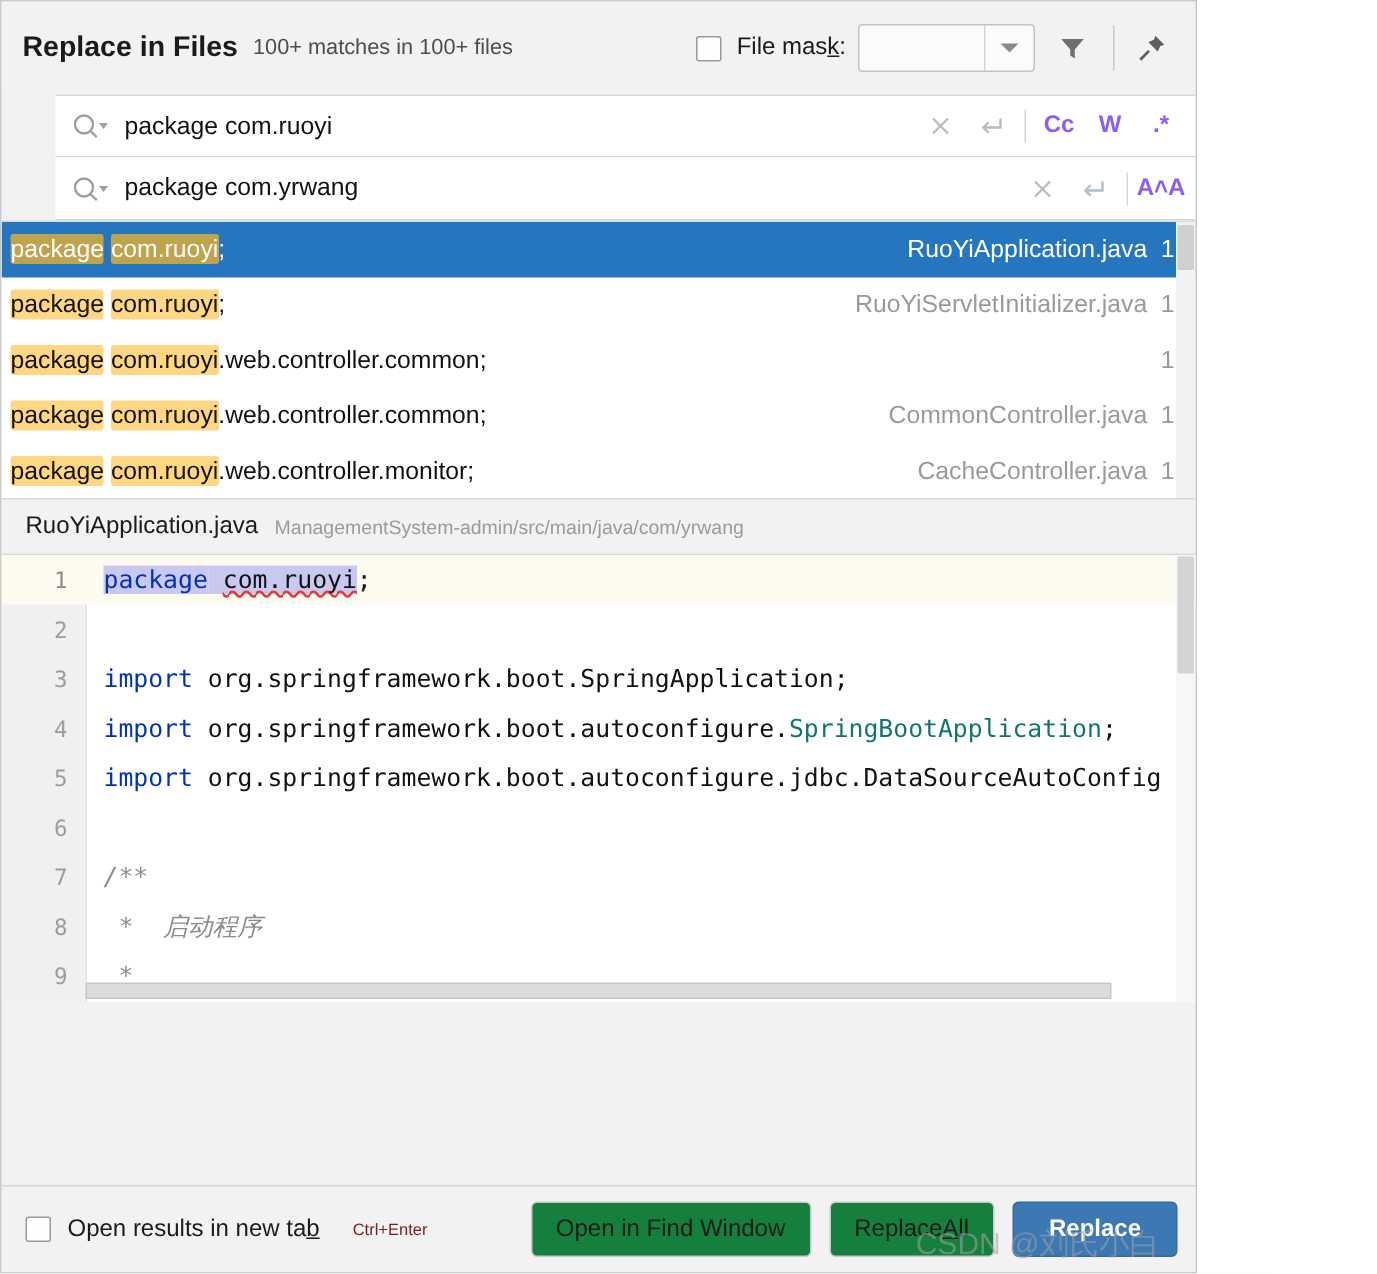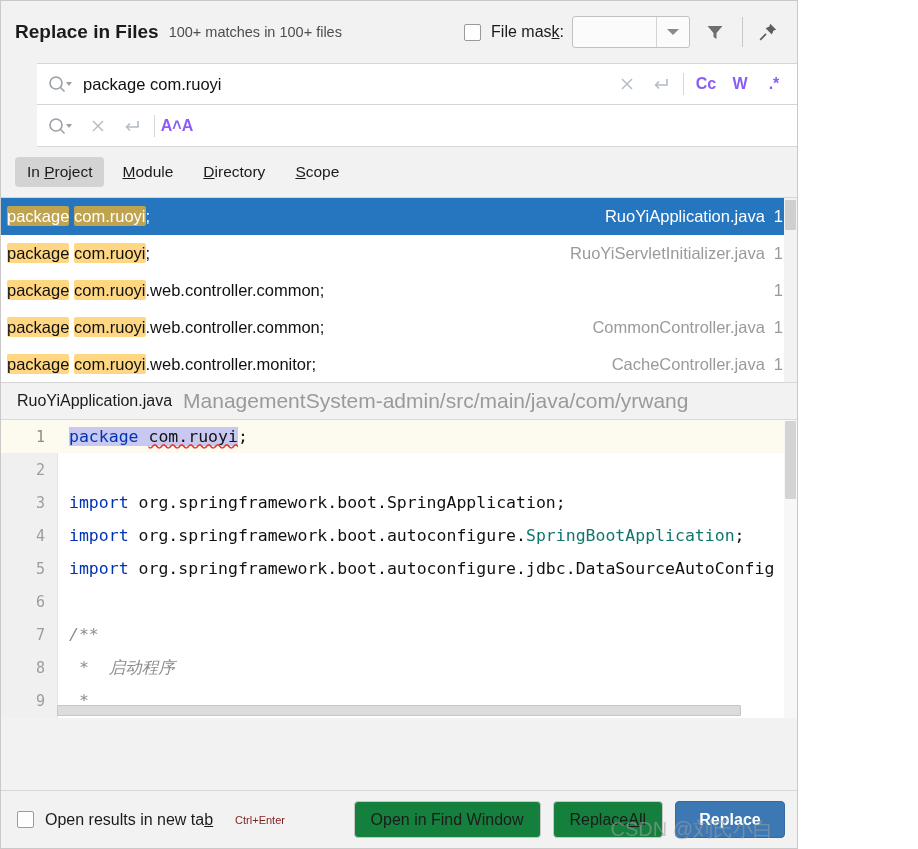--- a/index.html
+++ b/index.html
@@ -236,21 +236,21 @@
     align-items: center;
     padding-left: 16px;
     box-sizing: border-box;
   }
   .pv-file {
     font-size: 16px;
     color: #1b1b1b;
     white-space: nowrap;
   }
   .pv-path {
-    font-size: 21px;
+    font-size: 13px;
     color: #9a9a9a;
     margin-left: 11px;
     white-space: nowrap;
   }
 
   
   .editor {
     position: relative;
     background: #ffffff;
     height: 298px;
@@ -464,44 +464,39 @@
   </div>
 
   <div class="search-row second">
     <span class="mag-wrap">
       <svg width="26" height="20" viewBox="0 0 26 20">
         <circle cx="9" cy="9" r="6" stroke="#9aa0a6" stroke-width="1.6" fill="none"></circle>
         <line x1="13.5" y1="13.5" x2="17.5" y2="17.5" stroke="#9aa0a6" stroke-width="1.6"></line>
         <path d="M19 8 L25 8 L22 12 Z" fill="#9aa0a6"></path>
       </svg>
     </span>
+    <span class="search-text">package com.yrwang</span>
     <span class="row-actions">
       <span class="act">
         <svg width="14" height="14" viewBox="0 0 14 14">
           <line x1="2" y1="2" x2="12" y2="12" stroke="#b4bcc4" stroke-width="1.5"></line>
           <line x1="12" y1="2" x2="2" y2="12" stroke="#b4bcc4" stroke-width="1.5"></line>
         </svg>
       </span>
       <span class="act">
         <svg width="18" height="16" viewBox="0 0 18 16">
           <path d="M15 3 L15 9 L4 9" stroke="#b4bcc4" stroke-width="1.6" fill="none"></path>
           <path d="M7 5.5 L3.6 9 L7 12.5" stroke="#b4bcc4" stroke-width="1.6" fill="none"></path>
         </svg>
       </span>
       <span class="act-sep"></span>
       <span class="act txt">A˄A</span>
     </span>
   </div>
 
-  <div class="scopes">
-    <span class="scope-tab active"><span>In </span><span class="u">P</span><span>roject</span></span>
-    <span class="scope-tab"><span></span><span class="u">M</span><span>odule</span></span>
-    <span class="scope-tab"><span></span><span class="u">D</span><span>irectory</span></span>
-    <span class="scope-tab"><span></span><span class="u">S</span><span>cope</span></span>
-  </div>
 
   <div class="results">
 
     <div class="result-row selected">
       <span class="res-code"><span class="hl">package</span><span>&nbsp;</span><span class="hl">com.ruoyi</span><span>;</span></span>
       <span class="res-spacer"></span>
       <span class="res-file">RuoYiApplication.java</span>
       <span class="res-count">1</span>
     </div>
 

